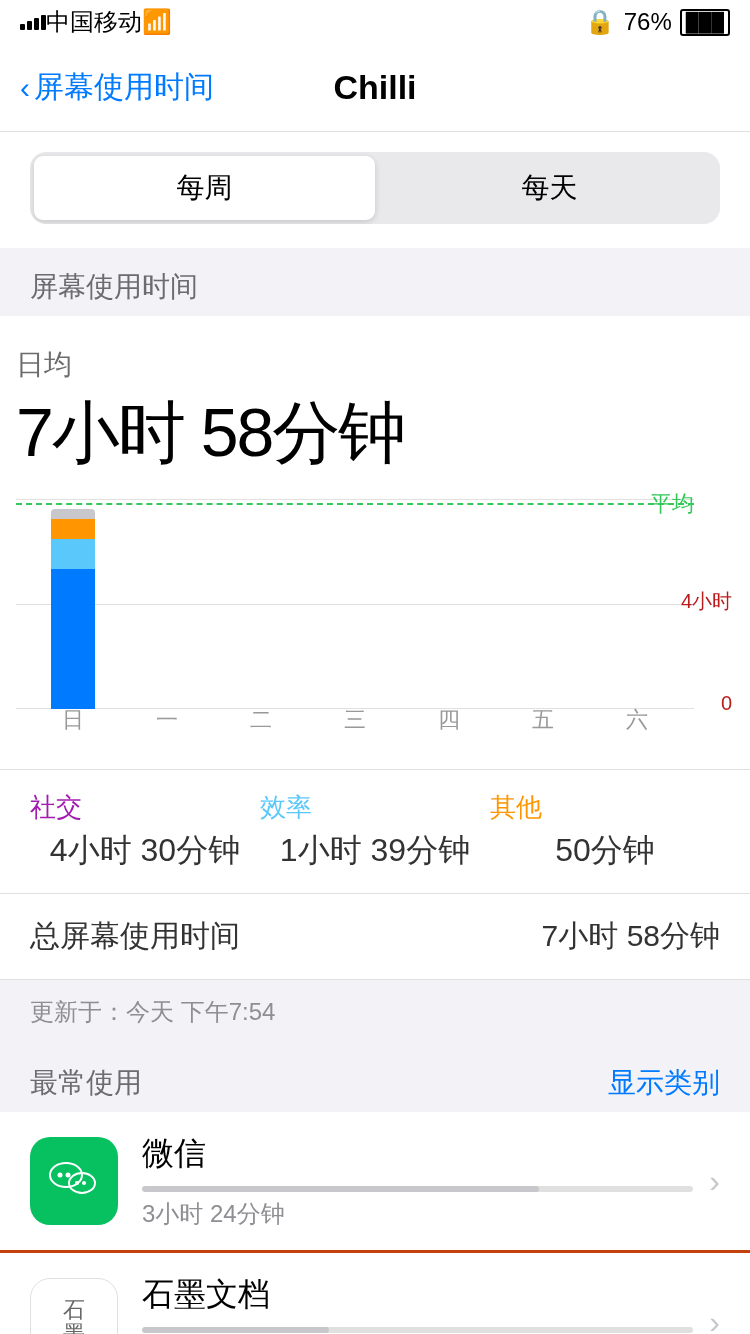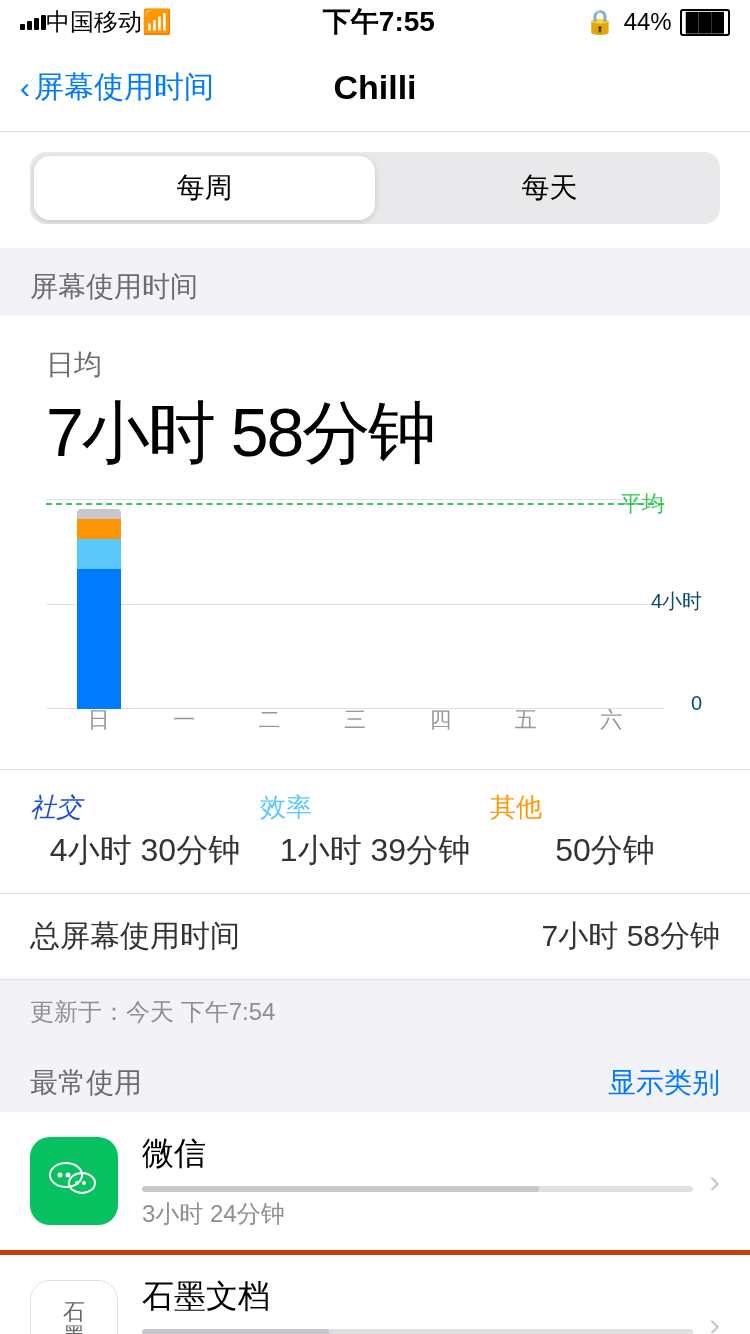--- a/index.html
+++ b/index.html
@@ -71,37 +71,37 @@
       align-items: center;
       justify-content: center;
       font-size: 28px;
       font-weight: 500;
       z-index: 1;
       position: relative;
       cursor: pointer;
     }
     .segment-btn.active {
       background: #fff;
-      border-radius: 16px;
+      border-radius: 9px;
       margin: 4px;
       box-shadow: 0 2px 6px rgba(0,0,0,0.15);
     }
 
     
     .section-label {
       background: #f2f2f7;
       padding: 20px 30px 10px;
       font-size: 28px;
       color: #6c6c6e;
     }
 
     
     .chart-section {
       background: #fff;
-      padding: 30px 46px 20px;
+      padding: 30px 16px 20px;
     }
     .daily-label {
       font-size: 28px;
       color: #6c6c6e;
       margin-bottom: 4px;
     }
     .daily-time {
       font-size: 68px;
       font-weight: 300;
       margin-bottom: 20px;
@@ -125,21 +125,21 @@
       width: 100%;
       height: 1px;
       background: #e0e0e0;
       position: relative;
     }
     .grid-label {
       position: absolute;
       right: -38px;
       top: -16px;
       font-size: 20px;
-      color: #0c4a6e;
+      color: #b91c1c;
     }
     .avg-line {
       position: absolute;
       top: 0;
       left: 0;
       right: 40px;
       height: 2px;
       background: transparent;
       border-top: 2px dashed #34c759;
       z-index: 2;
@@ -207,21 +207,21 @@
       border-top: 1px solid #e0e0e0;
       gap: 0;
     }
     .category-item {
       flex: 1;
     }
     .category-name {
       font-size: 26px;
       margin-bottom: 4px;
     }
-    .category-name.blue { color: #1d4ed8; font-style: italic; }
+    .category-name.blue { color: #a21caf; }
     .category-name.cyan { color: #5ac8fa; }
     .category-name.orange { color: #ff9500; }
     .category-time {
       font-size: 32px;
       color: #333;
       text-align: center;
     }
 
     
     .total-row {
@@ -263,21 +263,21 @@
     }
 
     
     .app-list {
       background: #fff;
     }
     .app-item {
       display: flex;
       align-items: center;
       padding: 20px 30px;
-      border-bottom: 5px solid #c2410c;
+      border-bottom: 3px solid #c2410c;
       position: relative;
     }
     .app-icon {
       width: 88px;
       height: 88px;
       border-radius: 20px;
       margin-right: 24px;
       flex-shrink: 0;
       display: flex;
       align-items: center;
@@ -331,24 +331,23 @@
   <div class="status-left">
     <div class="signal-bars">
       <div class="signal-bar" style="height:6px"></div>
       <div class="signal-bar" style="height:9px"></div>
       <div class="signal-bar" style="height:12px"></div>
       <div class="signal-bar" style="height:15px"></div>
     </div>
     <span>中国移动</span>
     <span>📶</span>
   </div>
-  <div class="status-center">下午7:55</div>
   <div class="status-right">
     <span>🔒</span>
-    <span>44%</span>
+    <span>76%</span>
     <span style="border:2px solid #000;border-radius:3px;padding:1px 4px;font-size:18px">███</span>
   </div>
 </div>
 
 <div class="nav-bar">
   <div class="nav-back">
     <span>‹</span>
     <span>屏幕使用时间</span>
   </div>
   <div class="nav-title">Chilli</div>

